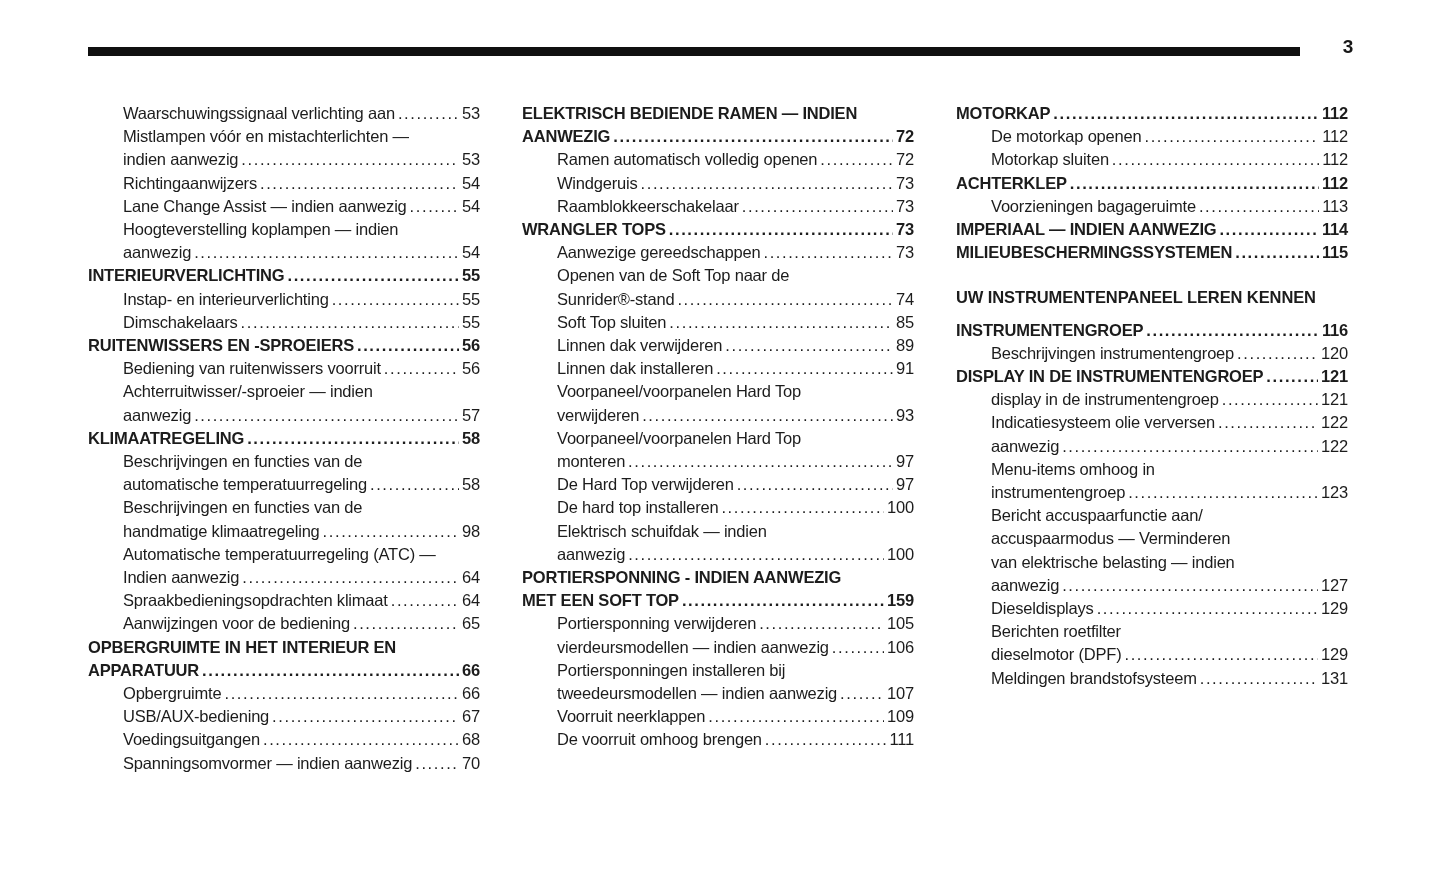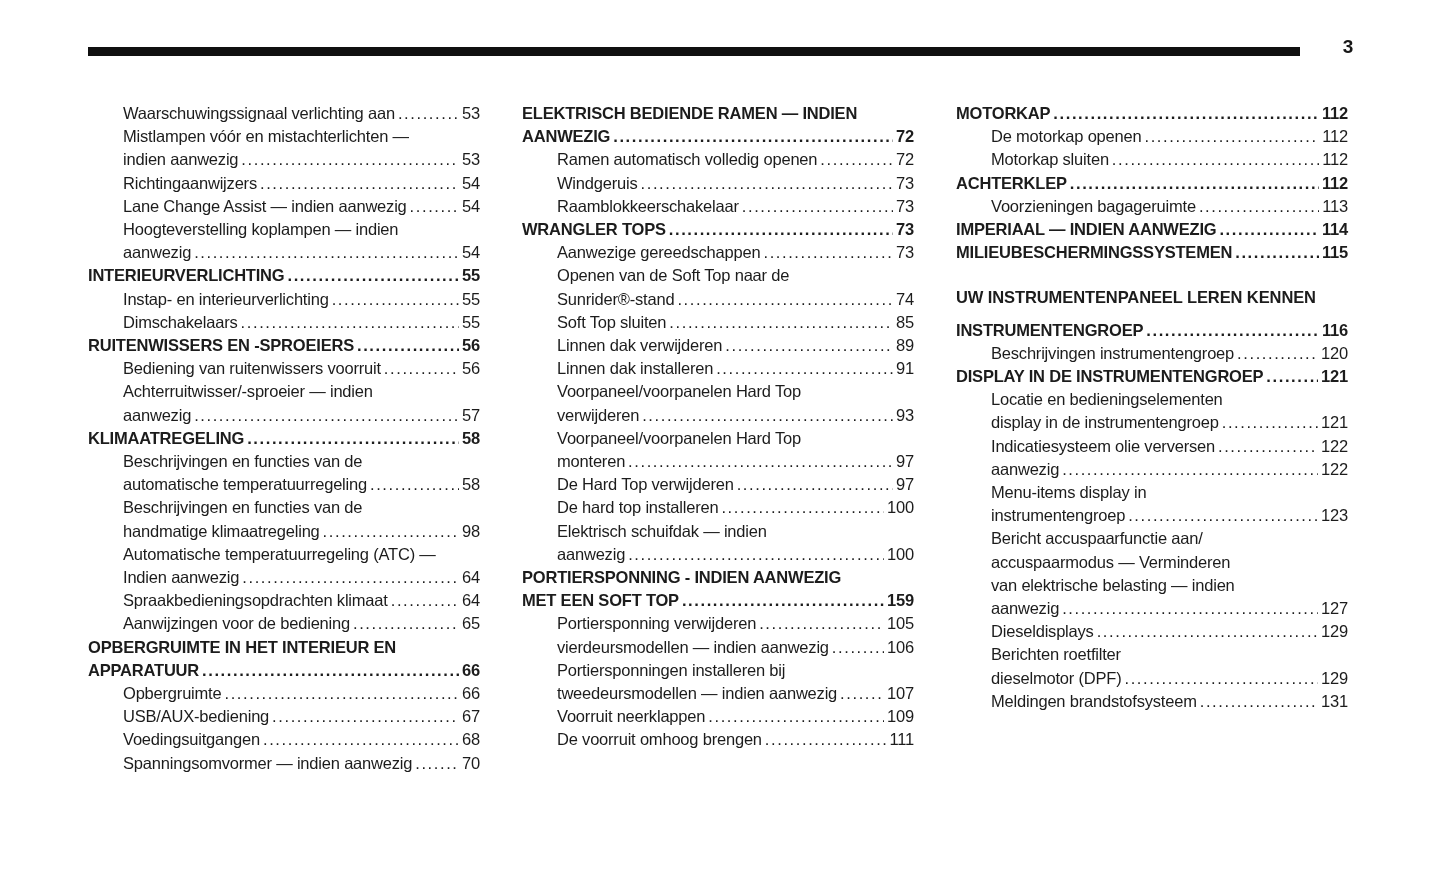--- a/index.html
+++ b/index.html
@@ -389,39 +389,36 @@
         <span class="t">Beschrijvingen instrumentengroep</span>
         <span class="dots"></span>
         <span class="pg">120</span>
       </div>
       <div class="row bold">
         <span class="t">DISPLAY IN DE INSTRUMENTENGROEP</span>
         <span class="dots"></span>
         <span class="pg">121</span>
       </div>
       <div class="row ind">
-        <span class="t">Locatie en bedieningselementen</span>
-      </div>
-      <div class="row ind">
         <span class="t">display in de instrumentengroep</span>
         <span class="dots"></span>
         <span class="pg">121</span>
       </div>
       <div class="row ind">
         <span class="t">Indicatiesysteem olie verversen</span>
         <span class="dots"></span>
         <span class="pg">122</span>
       </div>
       <div class="row ind">
         <span class="t">aanwezig</span>
         <span class="dots"></span>
         <span class="pg">122</span>
       </div>
       <div class="row ind">
-        <span class="t">Menu-items display in</span>
+        <span class="t">Menu-items omhoog in</span>
       </div>
       <div class="row ind">
         <span class="t">instrumentengroep</span>
         <span class="dots"></span>
         <span class="pg">123</span>
       </div>
       <div class="row ind">
         <span class="t">Bericht accuspaarfunctie aan/</span>
       </div>
       <div class="row ind">

